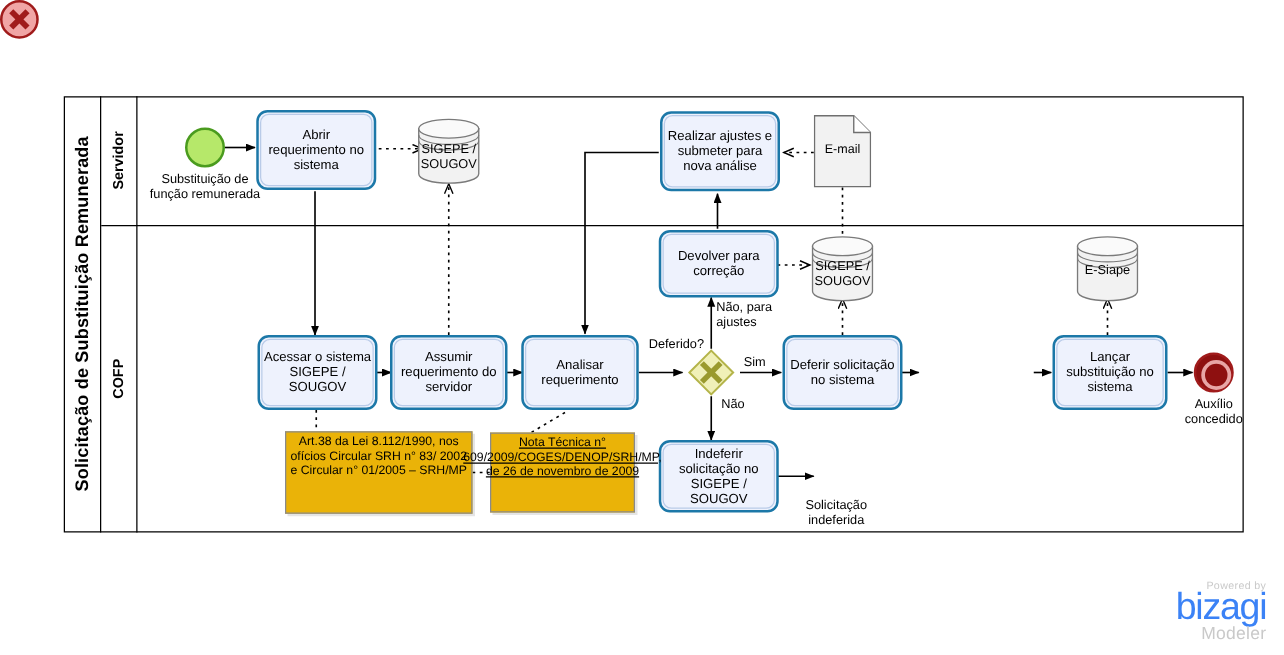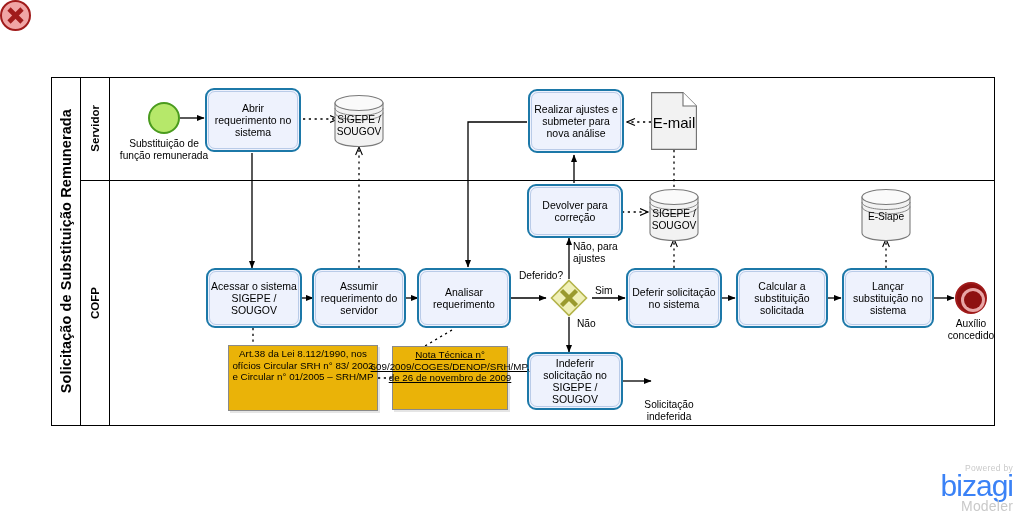--- a/index.html
+++ b/index.html
@@ -175,21 +175,21 @@
     line-height: 11.5px;
     color: #000;
   }
 
   
   .dataobj { position: absolute; }
   .do-label {
     position: absolute;
     width: 100%;
     text-align: center;
-    font-size: 15px;
+    font-size: 10px;
     color: #000;
   }
 
   
   .annotation {
     position: absolute;
     box-sizing: border-box;
     background: #eab308;
     border: 1px solid #8a8a8a;
     display: flex;
@@ -348,23 +348,20 @@
   </div>
 
   <div class="task" style="left:417px; top:268px; width:94px; height:60px;">
     <span>Analisar requerimento</span>
   </div>
 
   <div class="task" style="left:626px; top:268px; width:96px; height:60px;">
     <span>Deferir solicitação no sistema</span>
   </div>
 
-  <div class="task" style="left:736px; top:268px; width:92px; height:60px;">
-    <span>Calcular a substituição solicitada</span>
-  </div>
 
   <div class="task" style="left:842px; top:268px; width:92px; height:60px;">
     <span>Lançar substituição no sistema</span>
   </div>
 
   <div class="task" style="left:527px; top:352px; width:96px; height:58px;">
     <span>Indeferir solicitação no SIGEPE / SOUGOV</span>
   </div>
 
   <div class="gateway" style="left:550px; top:279px;">

